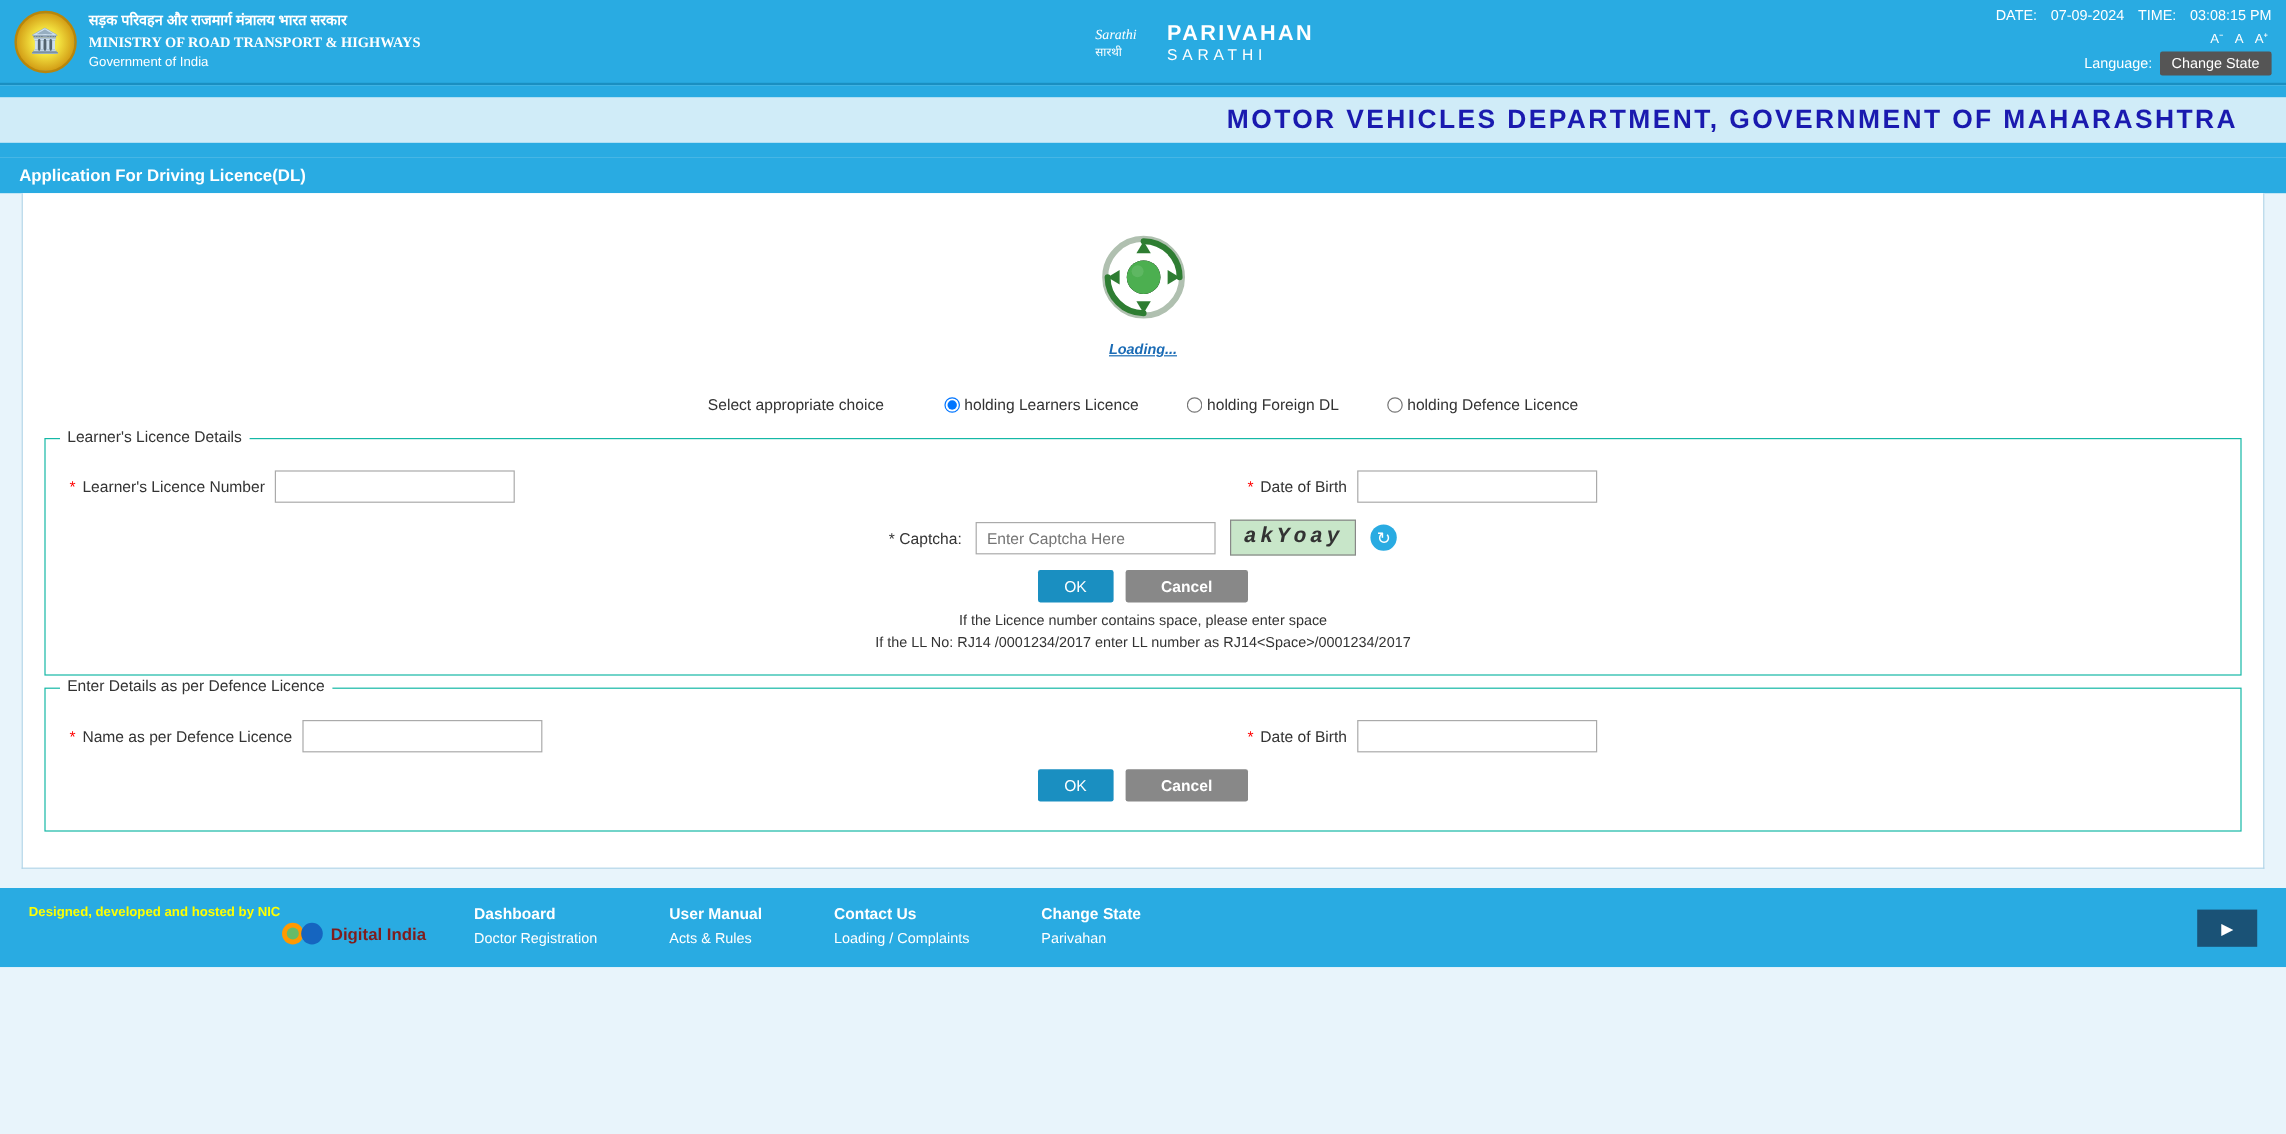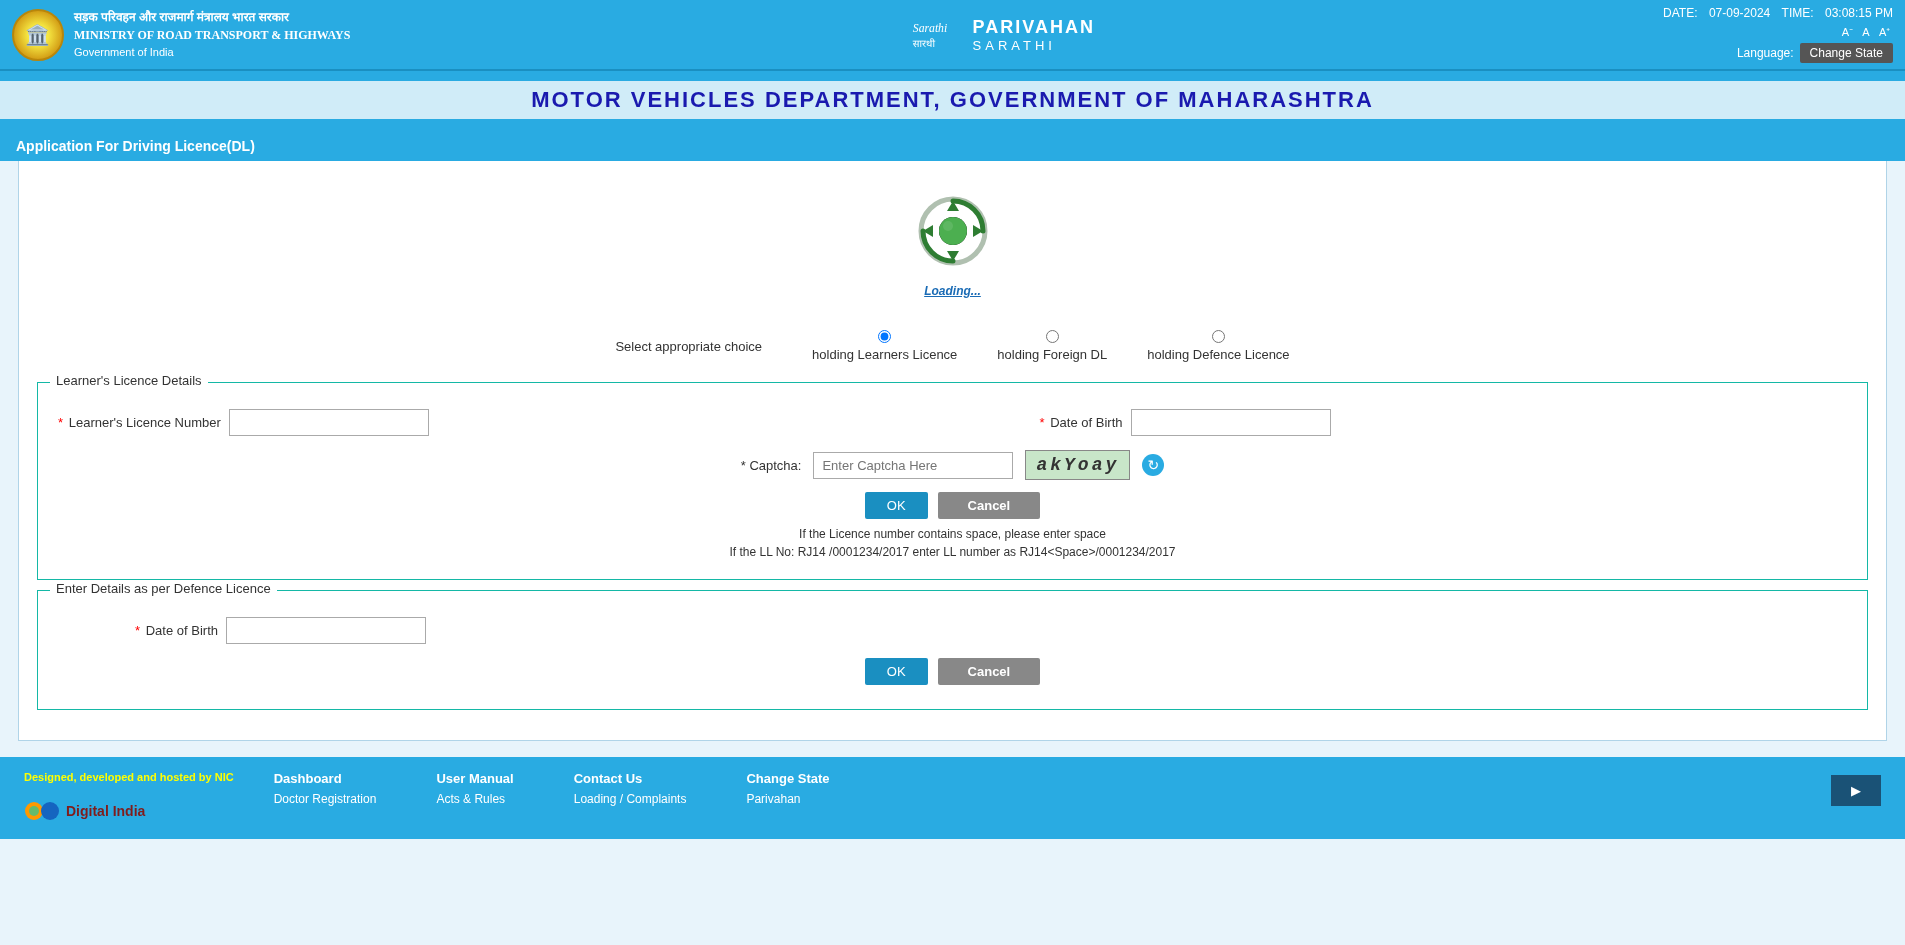--- a/index.html
+++ b/index.html
@@ -90,21 +90,21 @@
       gap: 8px;
     }
     .sarathi-icon {
       width: 54px;
       height: 46px;
     }
 
     
     .title-banner {
       background: #29abe2;
-      text-align: center;
+      text-align: right;
       padding: 10px 0 12px 0;
     }
     .title-banner h1 {
       color: #1a1aaf;
       font-size: 22px;
       font-weight: bold;
       letter-spacing: 2px;
       background: #d0ecf8;
       display: inline-block;
       padding: 6px 40px;
@@ -154,21 +154,20 @@
       justify-content: center;
       gap: 40px;
       padding: 12px 0 10px 0;
     }
     .radio-group label {
       display: flex;
       align-items: center;
       gap: 4px;
       font-size: 13px;
       color: #333;
-      flex-direction: column;
     }
     .select-label {
       font-size: 13px;
       color: #333;
       margin-right: 10px;
     }
 
     
     .section-box {
       border: 1px solid #14b8a6;
@@ -303,21 +302,20 @@
     .footer {
       background: #29abe2;
       padding: 14px 24px 10px 24px;
       display: flex;
       gap: 40px;
       align-items: flex-start;
       margin-top: 0;
     }
     .footer-nic {
       display: flex;
-      flex-direction: column;
       align-items: flex-start;
       min-width: 180px;
     }
     .footer-nic .designed-text {
       color: #fff;
       font-size: 11px;
       margin-bottom: 4px;
     }
     .footer-nic .designed-text span {
       color: #ff0;
@@ -510,20 +508,27 @@
     <div class="info-text">If the LL No: RJ14 /0001234/2017 enter LL number as RJ14&lt;Space&gt;/0001234/2017</div>
   </div>
 
   <div class="section-box">
     <span class="section-title">Enter Details as per Defence Licence</span>
 
     <div class="form-row">
       <div class="form-field">
         <label>
           <span class="required">*</span>
+          <span>Name as per Defence Licence</span>
+        </label>
+        <input type="text" style="">
+      </div>
+      <div class="form-field">
+        <label>
+          <span class="required">*</span>
           <span>Date of Birth</span>
         </label>
         <input type="text" style="">
       </div>
     </div>
 
     <div class="btn-row">
       <button class="btn-ok">OK</button>
       <button class="btn-cancel">Cancel</button>
     </div>

